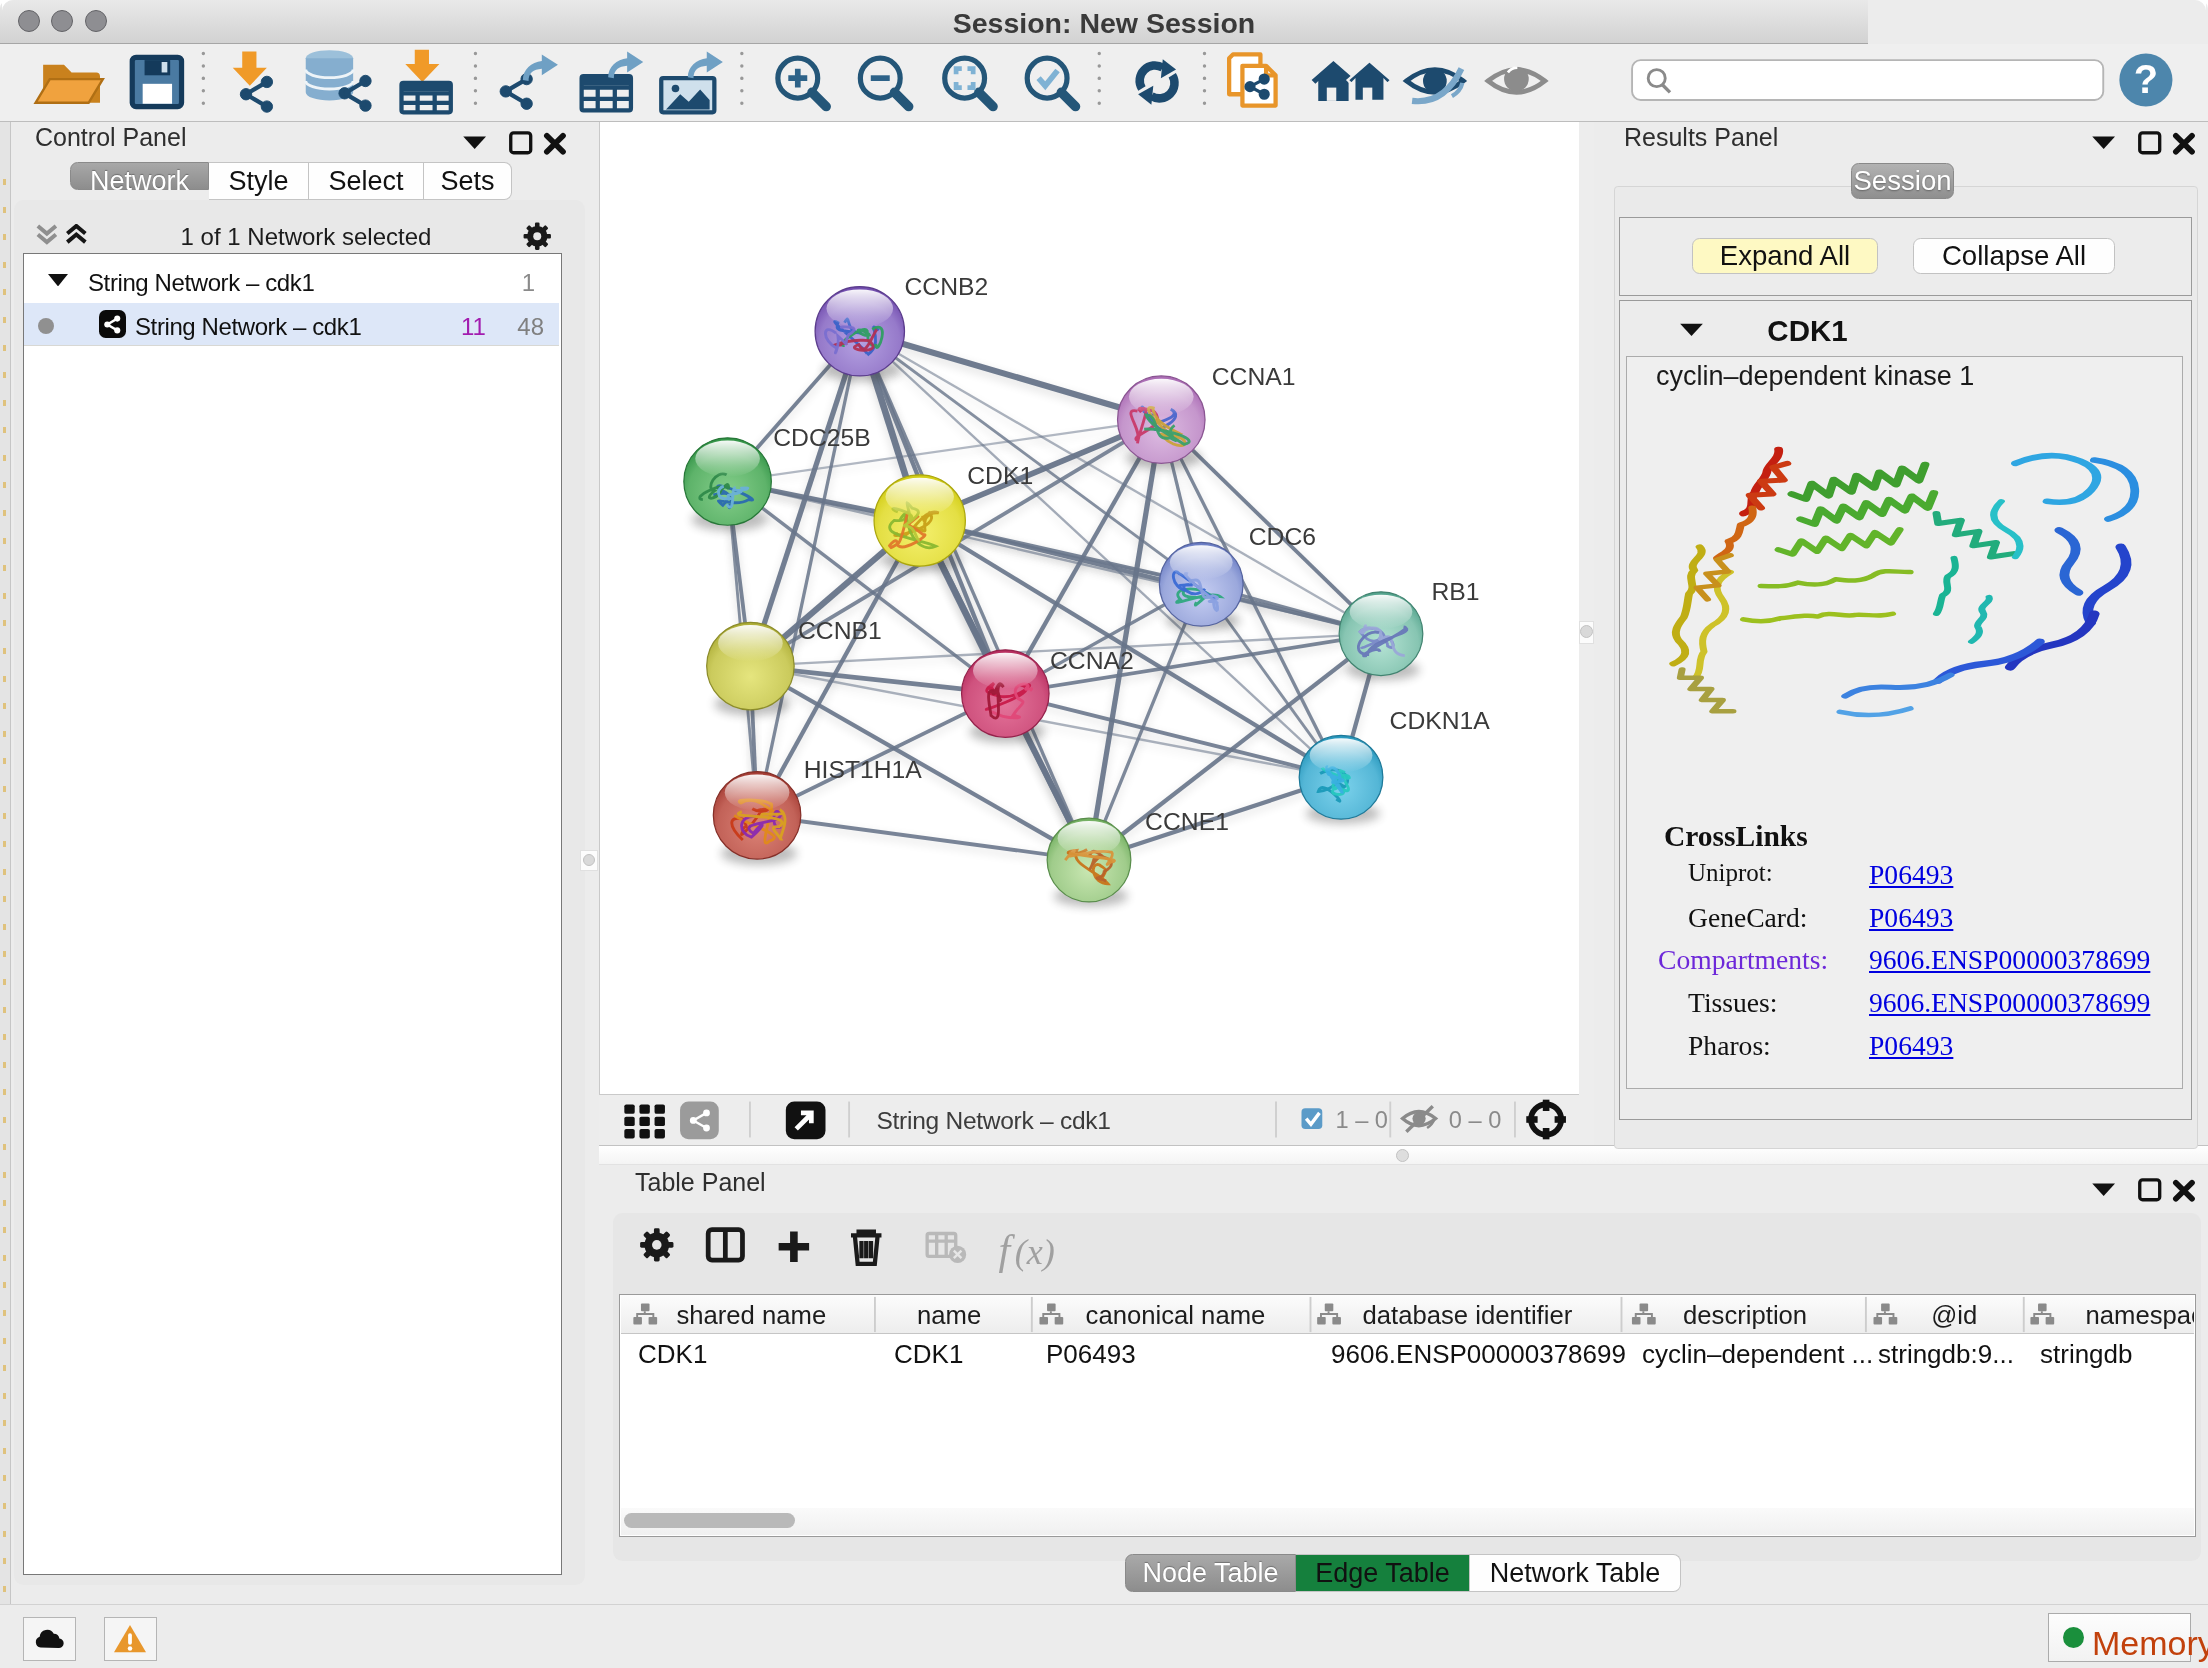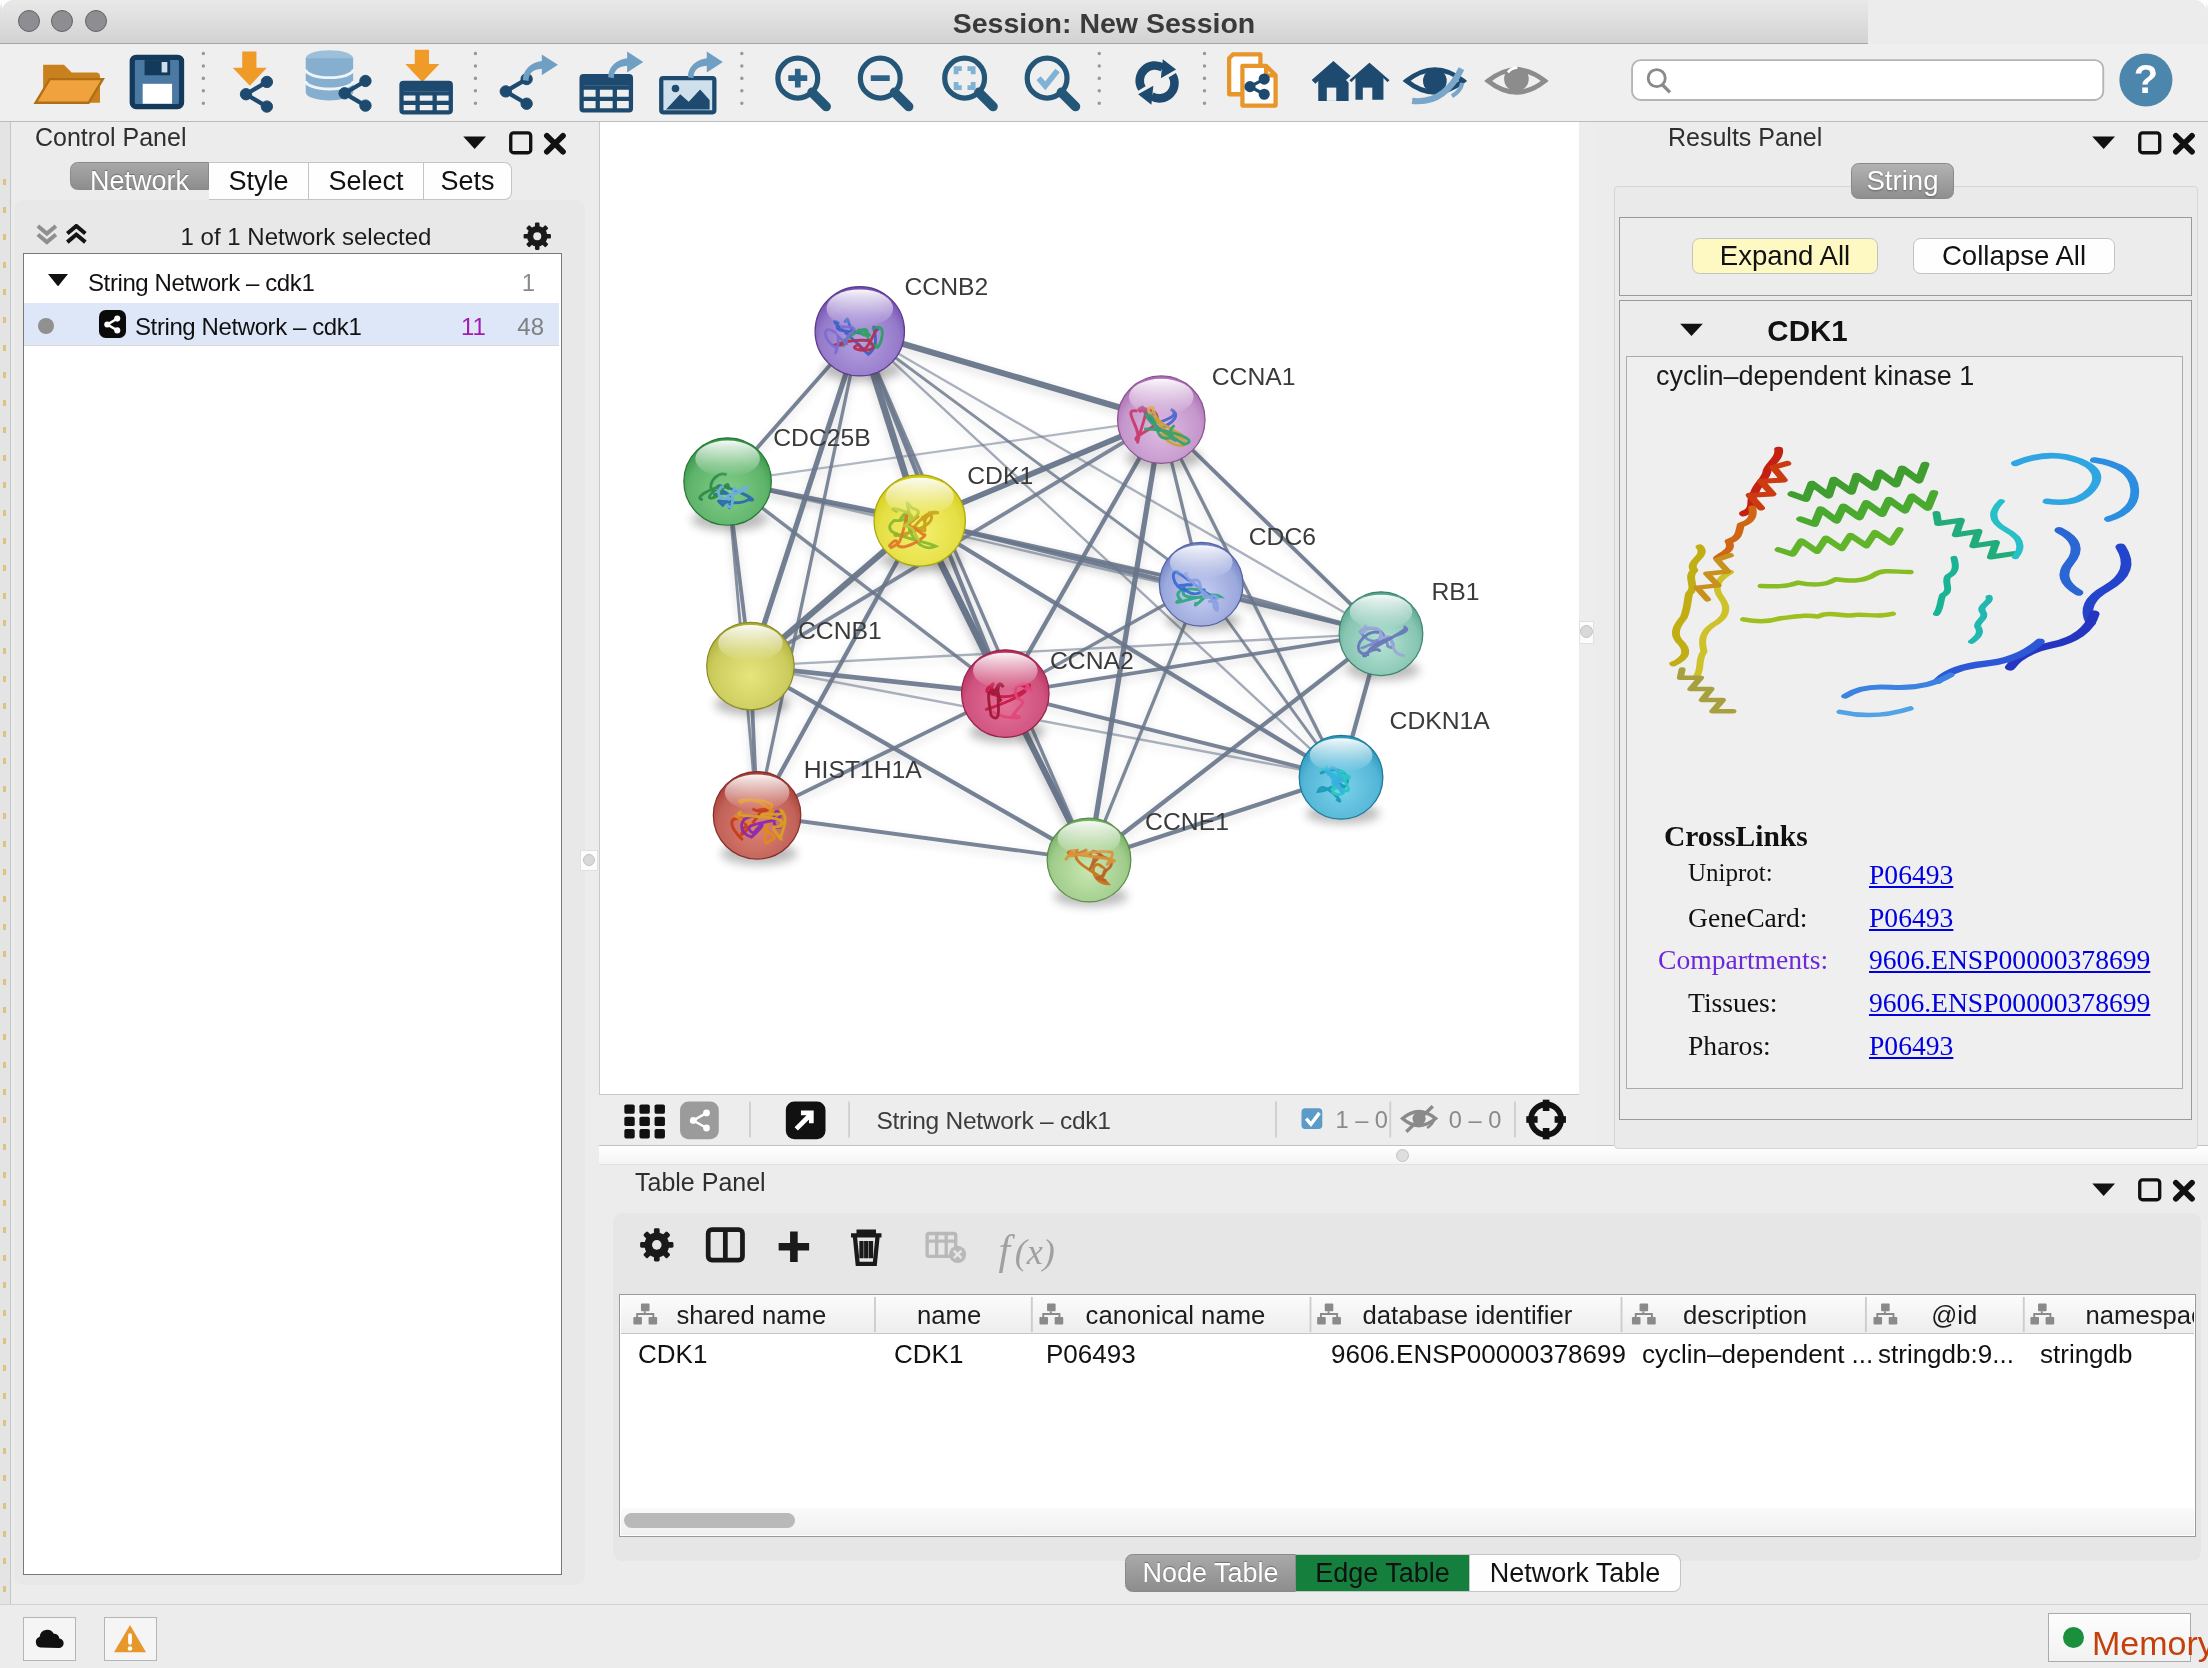--- a/index.html
+++ b/index.html
@@ -628,30 +628,30 @@
 
 <div class="abs" style="left:599px;top:1145px;width:1609px;height:20px;background:linear-gradient(#ffffff,#f4f4f4);border-top:1px solid #c2c2c2;border-bottom:1px solid #e2e2e2;box-sizing:border-box;">
 <div class="abs" style="left:797px;top:2.9px;width:13.3px;height:13.3px;border-radius:50%;background:#dedede;border:1px solid #c2c2c2;box-sizing:border-box;"></div>
 </div>
 <div class="abs" style="left:1579px;top:122px;width:15px;height:1023px;background:#ededed;">
 <div class="abs" style="left:0;top:499px;width:15px;height:23px;background:#fcfcfc;border:1px solid #e0e0e0;box-sizing:border-box;"></div>
 <div class="abs" style="left:1px;top:503px;width:13.3px;height:13.3px;border-radius:50%;background:#d9d9d9;border:1px solid #c2c2c2;box-sizing:border-box;"></div>
 </div>
 <div class="abs" style="left:1594px;top:122px;width:614px;height:1023px;background:#ececec;">
 </div>
-<div class="abs panel-title" style="left:1624px;top:123px;margin-left:44px;">Results Panel</div>
+<div class="abs panel-title" style="left:1624px;top:123px;">Results Panel</div>
 <svg class="abs" style="left:2092px;top:129px" width="105" height="28.5" viewBox="0 0 110 30">
 <polygon points="0,8 24,8 12,21" fill="#111"></polygon>
 <rect x="50" y="4" width="21" height="21" rx="3" fill="none" stroke="#111" stroke-width="3.5"></rect>
 <path d="M88,7 l17,17 M105,7 l-17,17" stroke="#111" stroke-width="6" stroke-linecap="round"></path>
 </svg>
 
 <div class="abs" style="left:1614px;top:186px;width:584px;height:963px;background:#eaeaea;border:1.9px solid #d5d5d5;border-radius:3.8px;box-sizing:border-box;"></div>
 
-<div class="abs" style="left:1851px;top:163px;width:103px;height:36px;background:linear-gradient(#b2b2b2,#8f8f8f);border:1px solid #898989;border-radius:7.6px;box-sizing:border-box;color:#fff;text-align:center;line-height:34px;font-size:27.6px;text-shadow:0 1px 1.9px rgba(0,0,0,.35);">String</div>
+<div class="abs" style="left:1851px;top:163px;width:103px;height:36px;background:linear-gradient(#b2b2b2,#8f8f8f);border:1px solid #898989;border-radius:7.6px;box-sizing:border-box;color:#fff;text-align:center;line-height:34px;font-size:27.6px;text-shadow:0 1px 1.9px rgba(0,0,0,.35);">Session</div>
 
 <div class="abs" style="left:1619px;top:217px;width:571px;height:77px;background:#ececec;border:1px solid #9a9a9a;"></div>
 <div class="abs" style="left:1692px;top:238px;width:186px;height:36px;background:#fef9c3;border:1px solid #c2c2c2;border-radius:7.6px;box-sizing:border-box;text-align:center;line-height:34px;font-size:27.6px;color:#111;">Expand All</div>
 <div class="abs" style="left:1913px;top:238px;width:202px;height:36px;background:#fefefe;border:1px solid #c2c2c2;border-radius:7.6px;box-sizing:border-box;text-align:center;line-height:34px;font-size:27.6px;color:#111;">Collapse All</div>
 
 <div class="abs" style="left:1619px;top:300px;width:571px;height:818px;background:#ececec;border:1px solid #9a9a9a;"></div>
 <svg class="abs" style="left:1678px;top:321px" width="27" height="17" viewBox="0 0 28 18">
       <polygon points="2,3 26,3 14,16" fill="#111"></polygon>
     </svg>
 <div class="abs" style="left:1741px;top:314px;width:133px;text-align:center;font-size:29.5px;font-weight:bold;color:#111;">CDK1</div>

